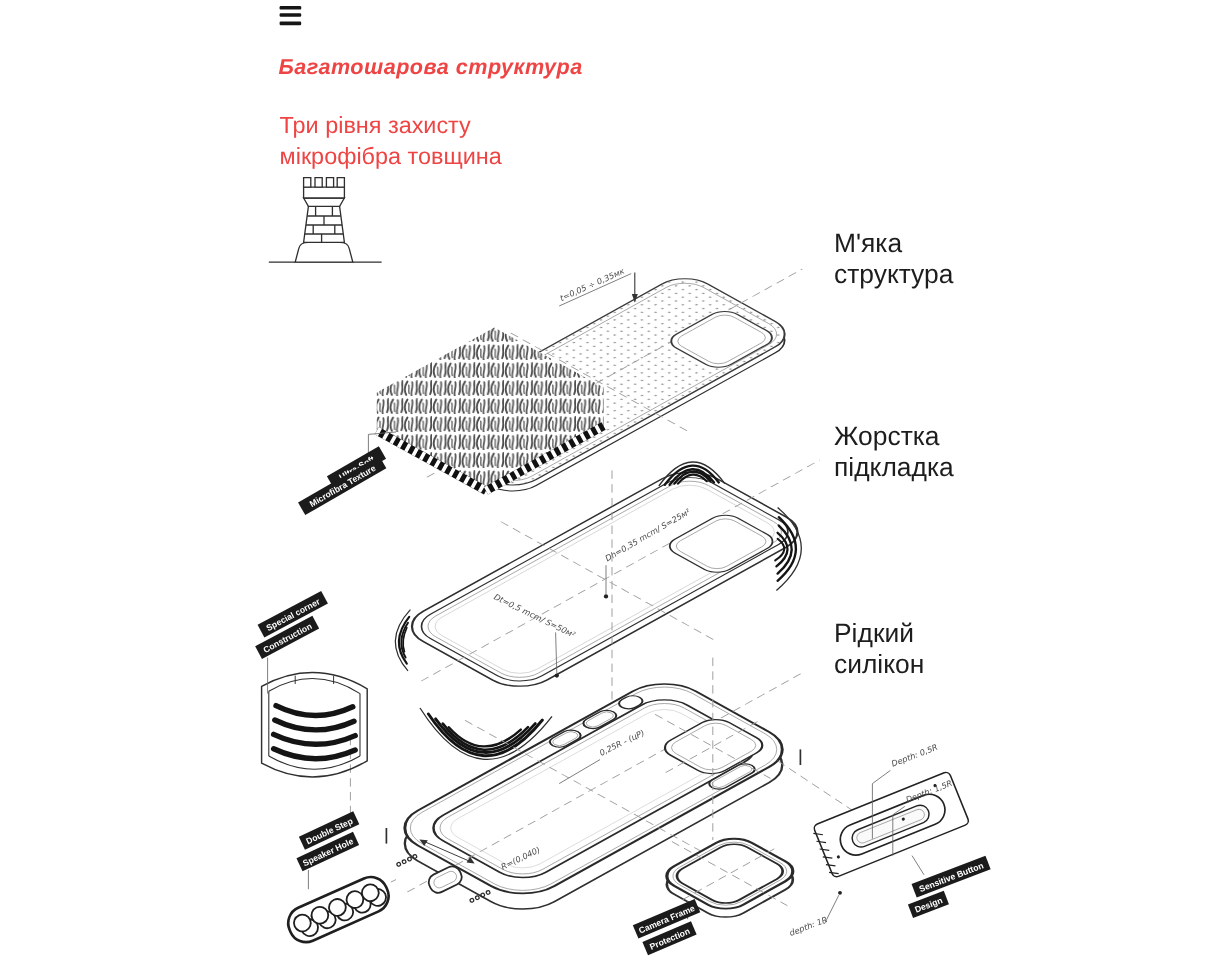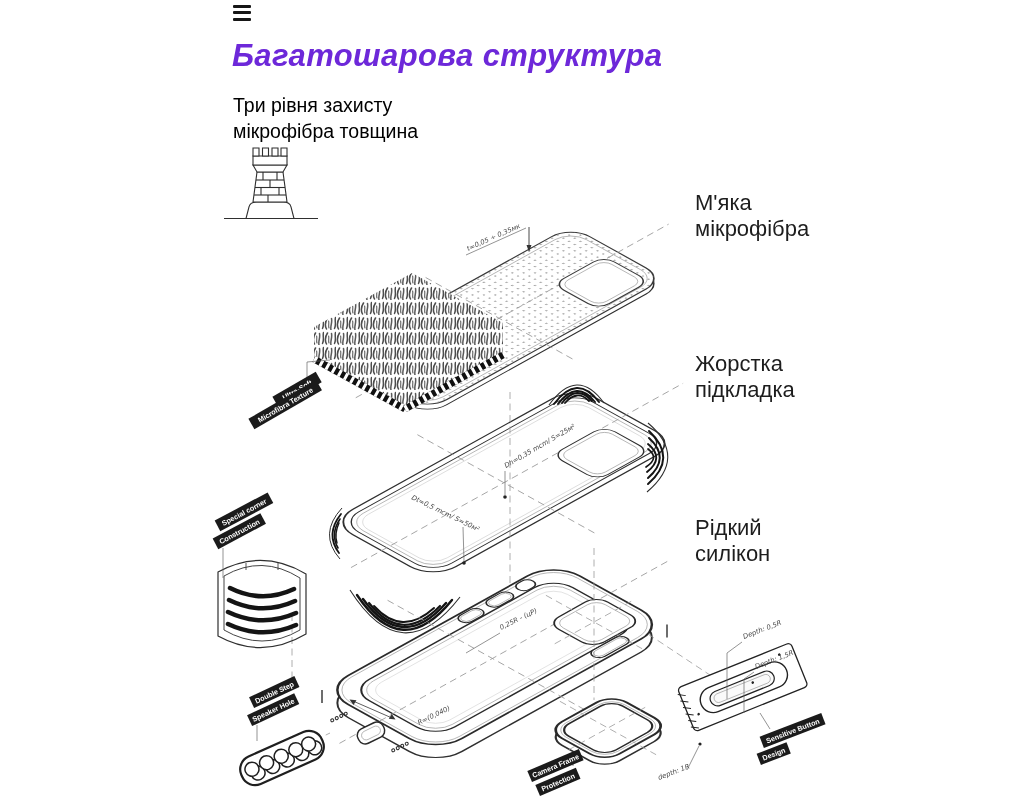--- a/index.html
+++ b/index.html
@@ -1,23 +1,23 @@
 <!DOCTYPE html>
 <html><head>
 <meta charset="utf-8">
 <style>
   html,body{margin:0;padding:0;background:#fff;}
   .page{position:relative;width:1024px;height:800px;background:#fff;overflow:hidden;
         font-family:"Liberation Sans",sans-serif;}
   .diagram-svg{position:absolute;left:0;top:0;width:1024px;height:800px;}
   .hamburger{position:absolute;left:233px;top:5px;width:18px;height:17px;cursor:pointer;}
   .hamburger span{display:block;width:18px;height:3px;background:#161616;border-radius:1px;margin-bottom:3.4px;}
-  .title{position:absolute;left:232px;top:40px;margin:0;font-size:31px;line-height:32px;
-         font-weight:bold;font-style:italic;color:#6d28d9;letter-spacing:.4px;white-space:nowrap;}
-  .subtitle{position:absolute;left:233px;top:92px;font-size:19.5px;line-height:26px;color:#000000;}
+  .title{position:absolute;left:232px;top:40px;margin:0;font-size:18px;line-height:32px;
+         font-weight:bold;font-style:italic;color:#ef4444;letter-spacing:.4px;white-space:nowrap;}
+  .subtitle{position:absolute;left:233px;top:92px;font-size:19.5px;line-height:26px;color:#ef4444;}
   .layer-label{position:absolute;left:695px;font-size:22px;line-height:26px;color:#1d1d1d;}
   .lbl-1{top:190px;} .lbl-2{top:351px;} .lbl-3{top:515px;}
   
   .ln{stroke:#2f2f2f;fill:none;}
   .fillw{fill:#fff;}
   .dash{stroke:#9b9b9b;stroke-width:.8;stroke-dasharray:7 4.5;fill:none;}
   .thin{stroke:#8a8a8a;stroke-width:.55;fill:none;}
   .leader{stroke:#666;stroke-width:.7;fill:none;}
   .anno{font-family:"DejaVu Sans",sans-serif;font-style:italic;font-size:6.8px;fill:#4a4a4a;}
   .tagr{fill:#1b1b1b;}
@@ -348,21 +348,21 @@
 
   <h1 class="title">Багатошарова структура</h1>
 
   <div class="subtitle">
     <div>Три рівня захисту</div>
     <div>мікрофібра товщина</div>
   </div>
 
   <div class="layer-label lbl-1">
     <div>М'яка</div>
-    <div>мікрофібра</div>
+    <div>структура</div>
   </div>
   <div class="layer-label lbl-3">
     <div>Рідкий</div>
     <div>силікон</div>
   </div>
   <div class="layer-label lbl-2">
     <div>Жорстка</div>
     <div>підкладка</div>
   </div>
 </div>

